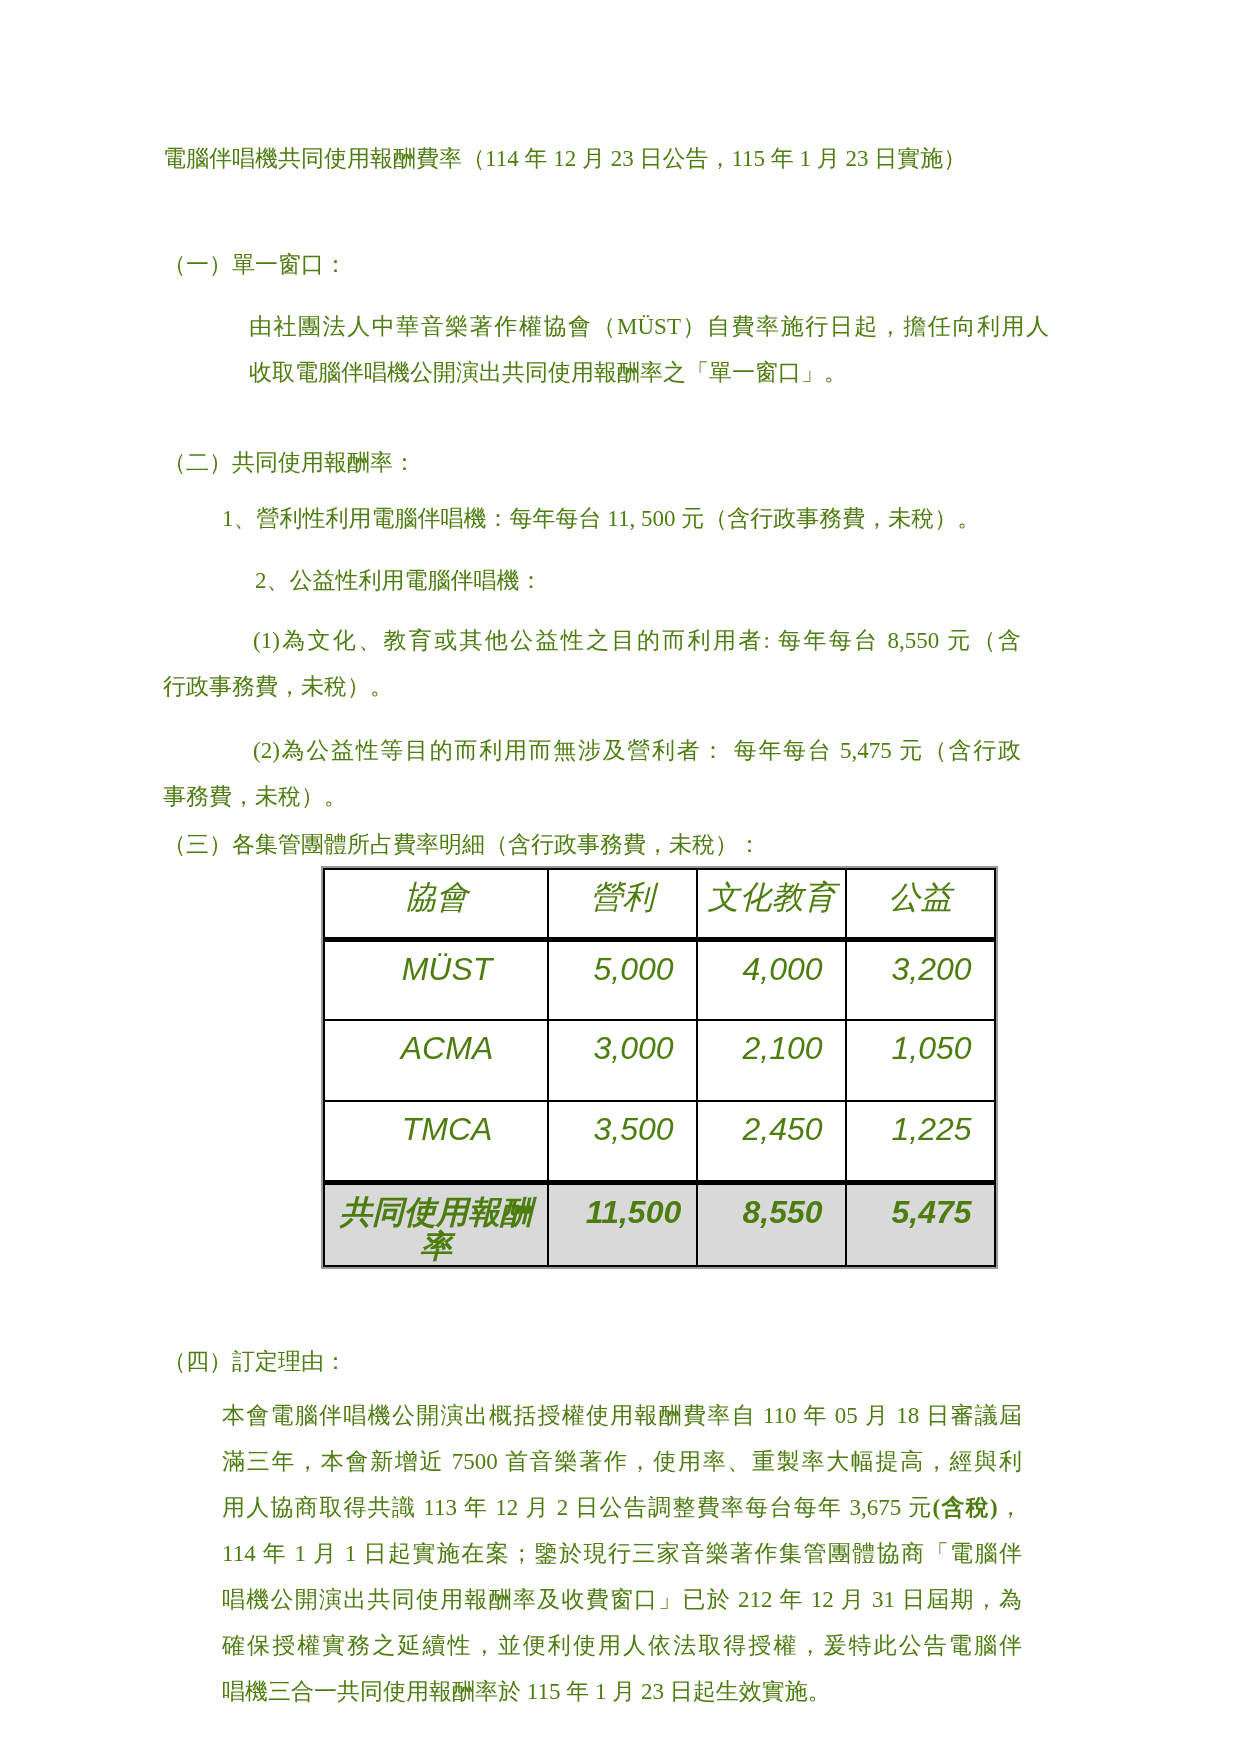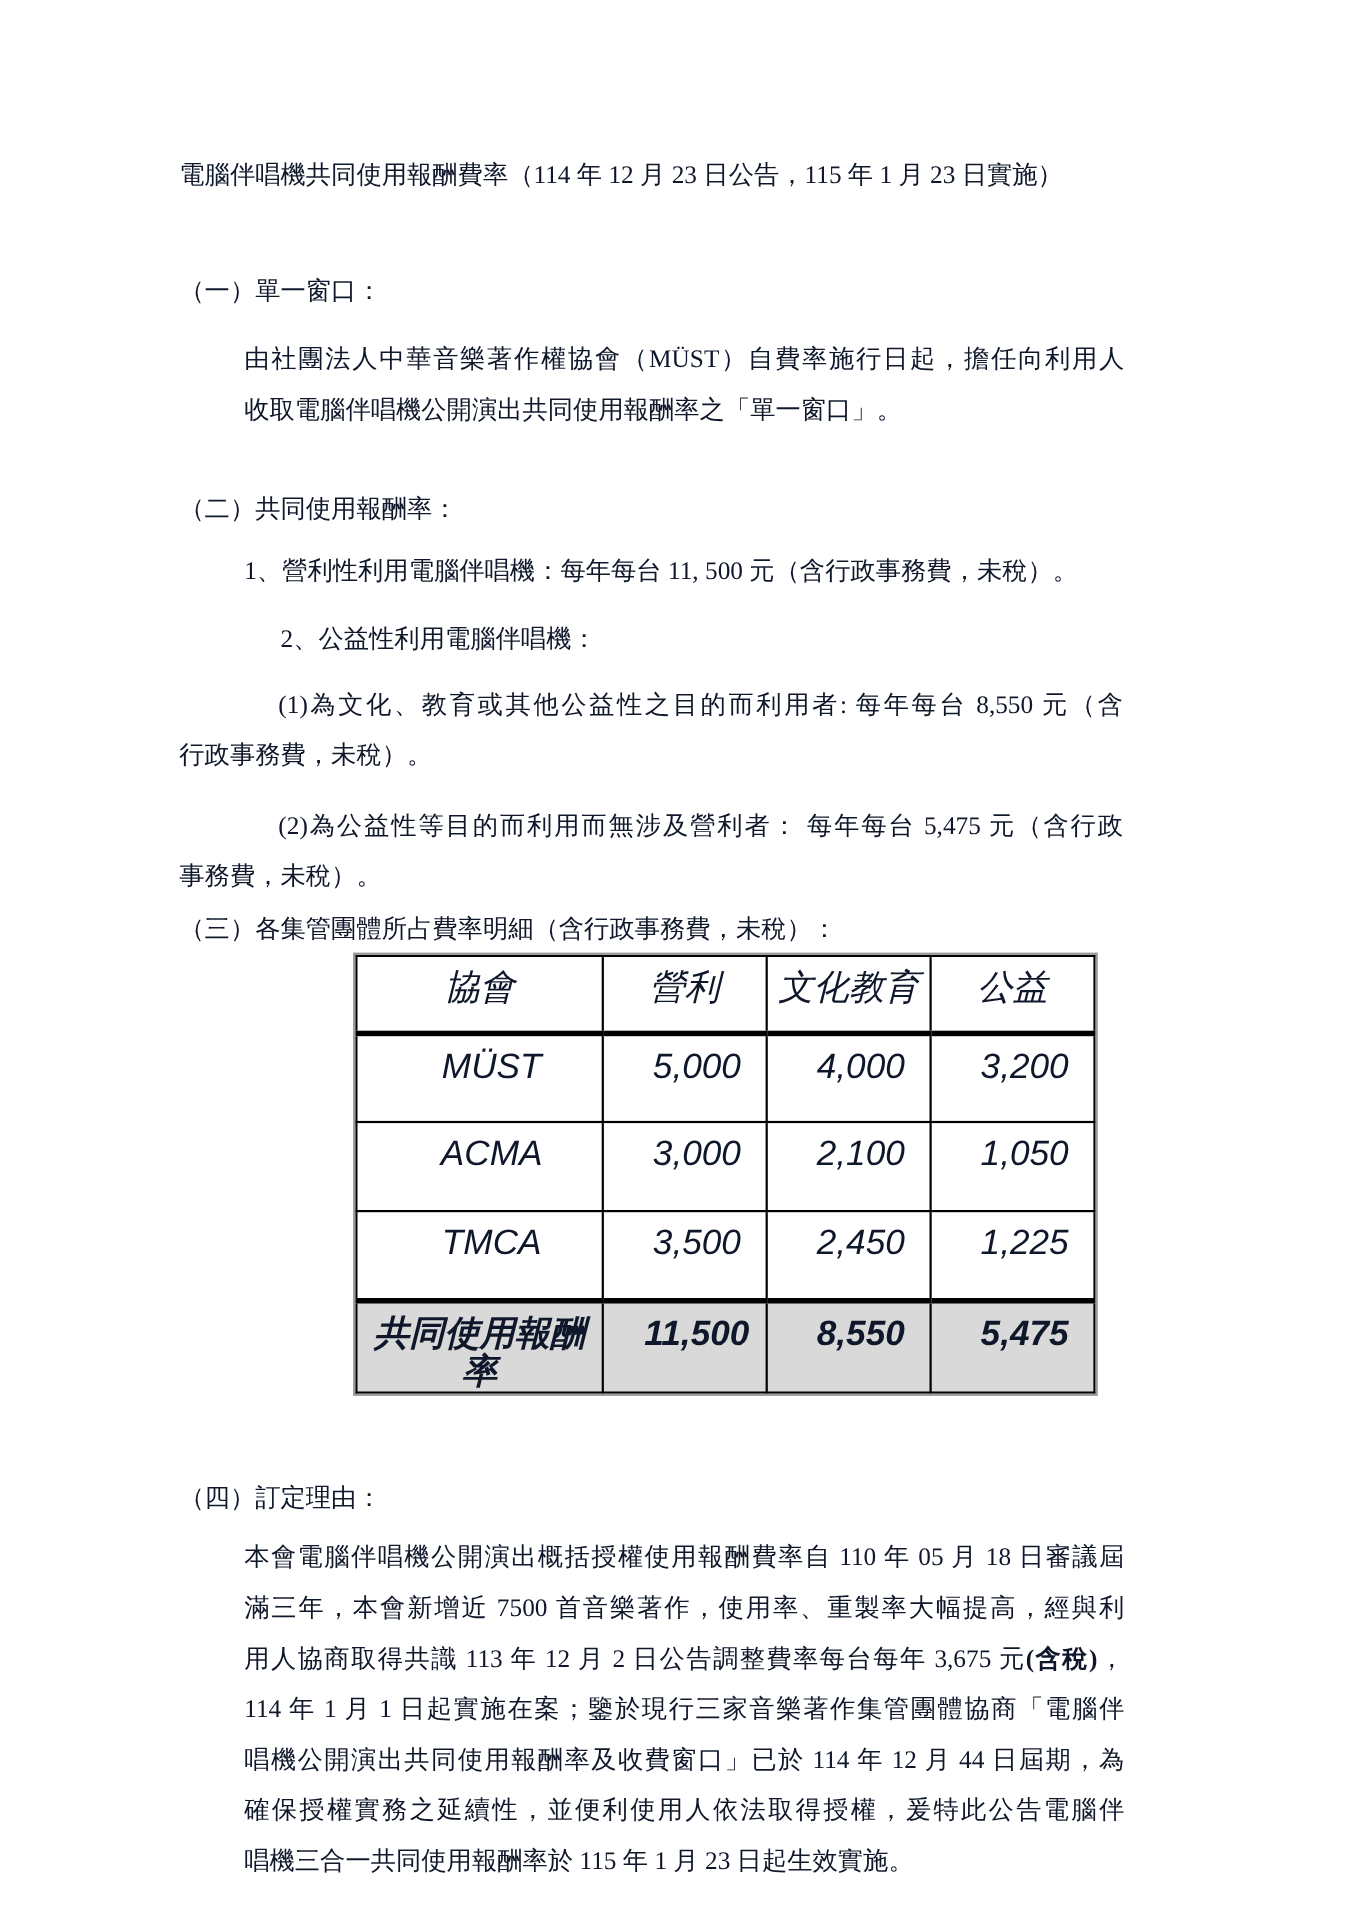--- a/index.html
+++ b/index.html
@@ -2,34 +2,34 @@
 <html><head>
 <meta charset="utf-8">
 <style>
   * { margin: 0; padding: 0; box-sizing: border-box; }
   html, body { background: #ffffff; }
   .page {
     position: relative;
     width: 1241px;
     height: 1755px;
     background: #ffffff;
-    color: #0f172a;
+    color: #4d7c0f;
     font-family: "Liberation Serif", "DejaVu Serif", serif;
     font-size: 23px;
     line-height: 46px;
     padding: 136px 75px 0 163px;
     overflow: hidden;
   }
   .doc-title { line-height: 46px; }
   .sec-heading { line-height: 46px; }
   .h1 { margin-top: 60px; }
   .h2 { margin-top: 44px; }
   .h3 { margin-top: 2px; }
   .h4 { margin-top: 72px; }
-  .para-1 { margin-top: 16px; margin-left: 59px; width: 800px; }
+  .para-1 { margin-top: 16px; margin-left: 86px; width: 800px; }
   .item-line { margin-top: 10px; margin-left: 59px; }
   .item-heading { margin-top: 16px; margin-left: 92px; }
   .sub-block-1 { margin-top: 14px; }
   .sub-block-2 { margin-top: 18px; }
   .sub-line-first { margin-left: 90px; width: 768px; }
   .sub-line-cont { }
   .just { text-align: justify; text-align-last: justify; }
   .para-4 { margin-top: 8px; margin-left: 59px; width: 800px; }
   .bold-inline { font-weight: bold; }
 
@@ -128,18 +128,18 @@
     </tr>
   </tbody>
     </table>
 
   <div class="sec-heading h4">（四）訂定理由：</div>
   <div class="para-4">
     <div class="just">本會電腦伴唱機公開演出概括授權使用報酬費率自 110 年 05 月 18 日審議屆</div>
     <div class="just">滿三年，本會新增近 7500 首音樂著作，使用率、重製率大幅提高，經與利</div>
     <div class="just"><span>用人協商取得共識 113 年 12 月 2 日公告調整費率每台每年 3,675 元</span><span class="bold-inline">(含稅)</span><span>，</span></div>
     <div class="just">114 年 1 月 1 日起實施在案；鑒於現行三家音樂著作集管團體協商「電腦伴</div>
-    <div class="just">唱機公開演出共同使用報酬率及收費窗口」已於 114 年 12 月 44 日屆期，為</div>
+    <div class="just">唱機公開演出共同使用報酬率及收費窗口」已於 212 年 12 月 31 日屆期，為</div>
     <div class="just">確保授權實務之延續性，並便利使用人依法取得授權，爰特此公告電腦伴</div>
     <div>唱機三合一共同使用報酬率於 115 年 1 月 23 日起生效實施。</div>
   </div>
 
 </div>
 
 </body></html>

